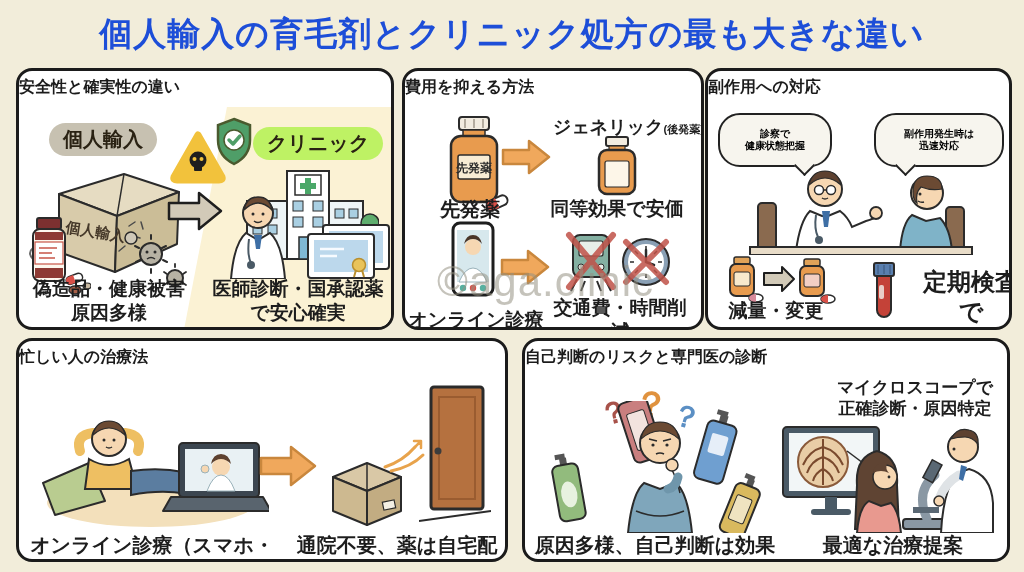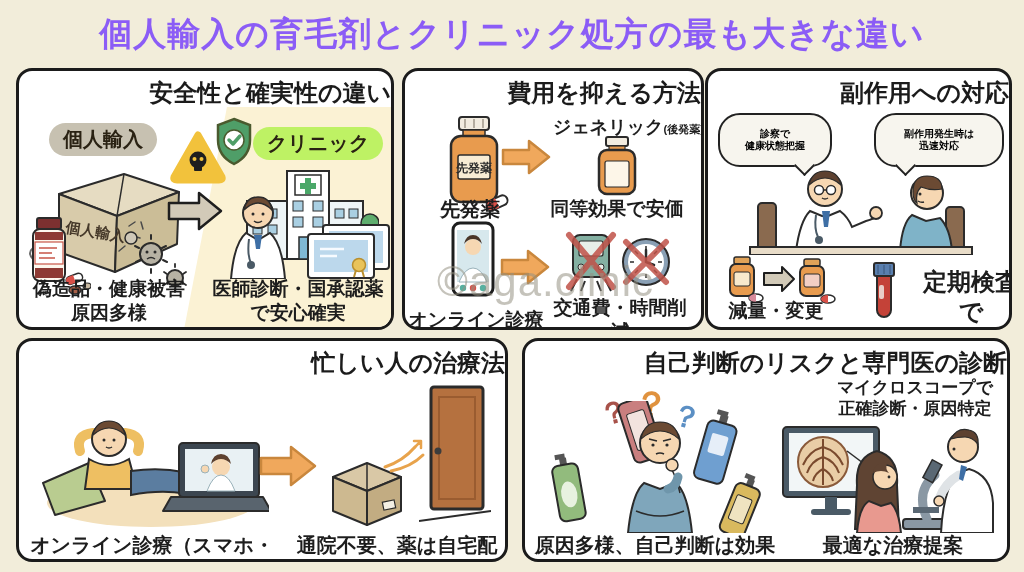--- a/index.html
+++ b/index.html
@@ -1,22 +1,22 @@
 <!DOCTYPE html>
 <html><head>
 <meta charset="utf-8">
 <style>
   html,body{margin:0;padding:0;}
   body{font-family:"Liberation Sans","DejaVu Sans",sans-serif;}
   .stage{position:relative;width:1024px;height:572px;background:#f2edda;overflow:hidden;}
   .abs{position:absolute;}
   .title{position:absolute;left:0;top:12px;width:1024px;text-align:center;
-         font-size:33px;font-weight:800;color:#8b5cf6;letter-spacing:1px;}
+         font-size:33px;font-weight:800;color:#1d4ed8;letter-spacing:1px;}
   .panel{position:absolute;background:#ffffff;border:3px solid #1b1b1b;border-radius:16px;overflow:hidden;box-sizing:border-box;}
-  .p-h{position:absolute;left:0;right:0;top:6px;text-align:right;font-size:24px;font-weight:800;color:#1b1b1b;}
+  .p-h{position:absolute;left:0;right:0;top:6px;text-align:left;font-size:16px;font-weight:800;color:#1b1b1b;}
   .cap{position:absolute;text-align:center;font-weight:800;color:#1d1d1d;font-size:19px;line-height:1.25;white-space:pre-line;}
   .badge{position:absolute;font-size:20px;font-weight:800;color:#2a2213;
          padding:3px 14px;border-radius:18px;white-space:nowrap;}
   .badge.gray{background:#c7c1b1;}
   .badge.orange{background:#bef264;}
   .hl{position:absolute;left:160px;top:36px;width:218px;height:226px;background:#fbf2d4;
       clip-path:polygon(22% 0%,100% 0%,100% 100%,2% 100%);}
   .bubble{position:absolute;background:#f7f5ee;border:2.5px solid #222;border-radius:22px;
           display:flex;align-items:center;justify-content:center;text-align:center;
           font-size:10px;font-weight:800;line-height:1.2;white-space:pre-line;box-sizing:border-box;}

